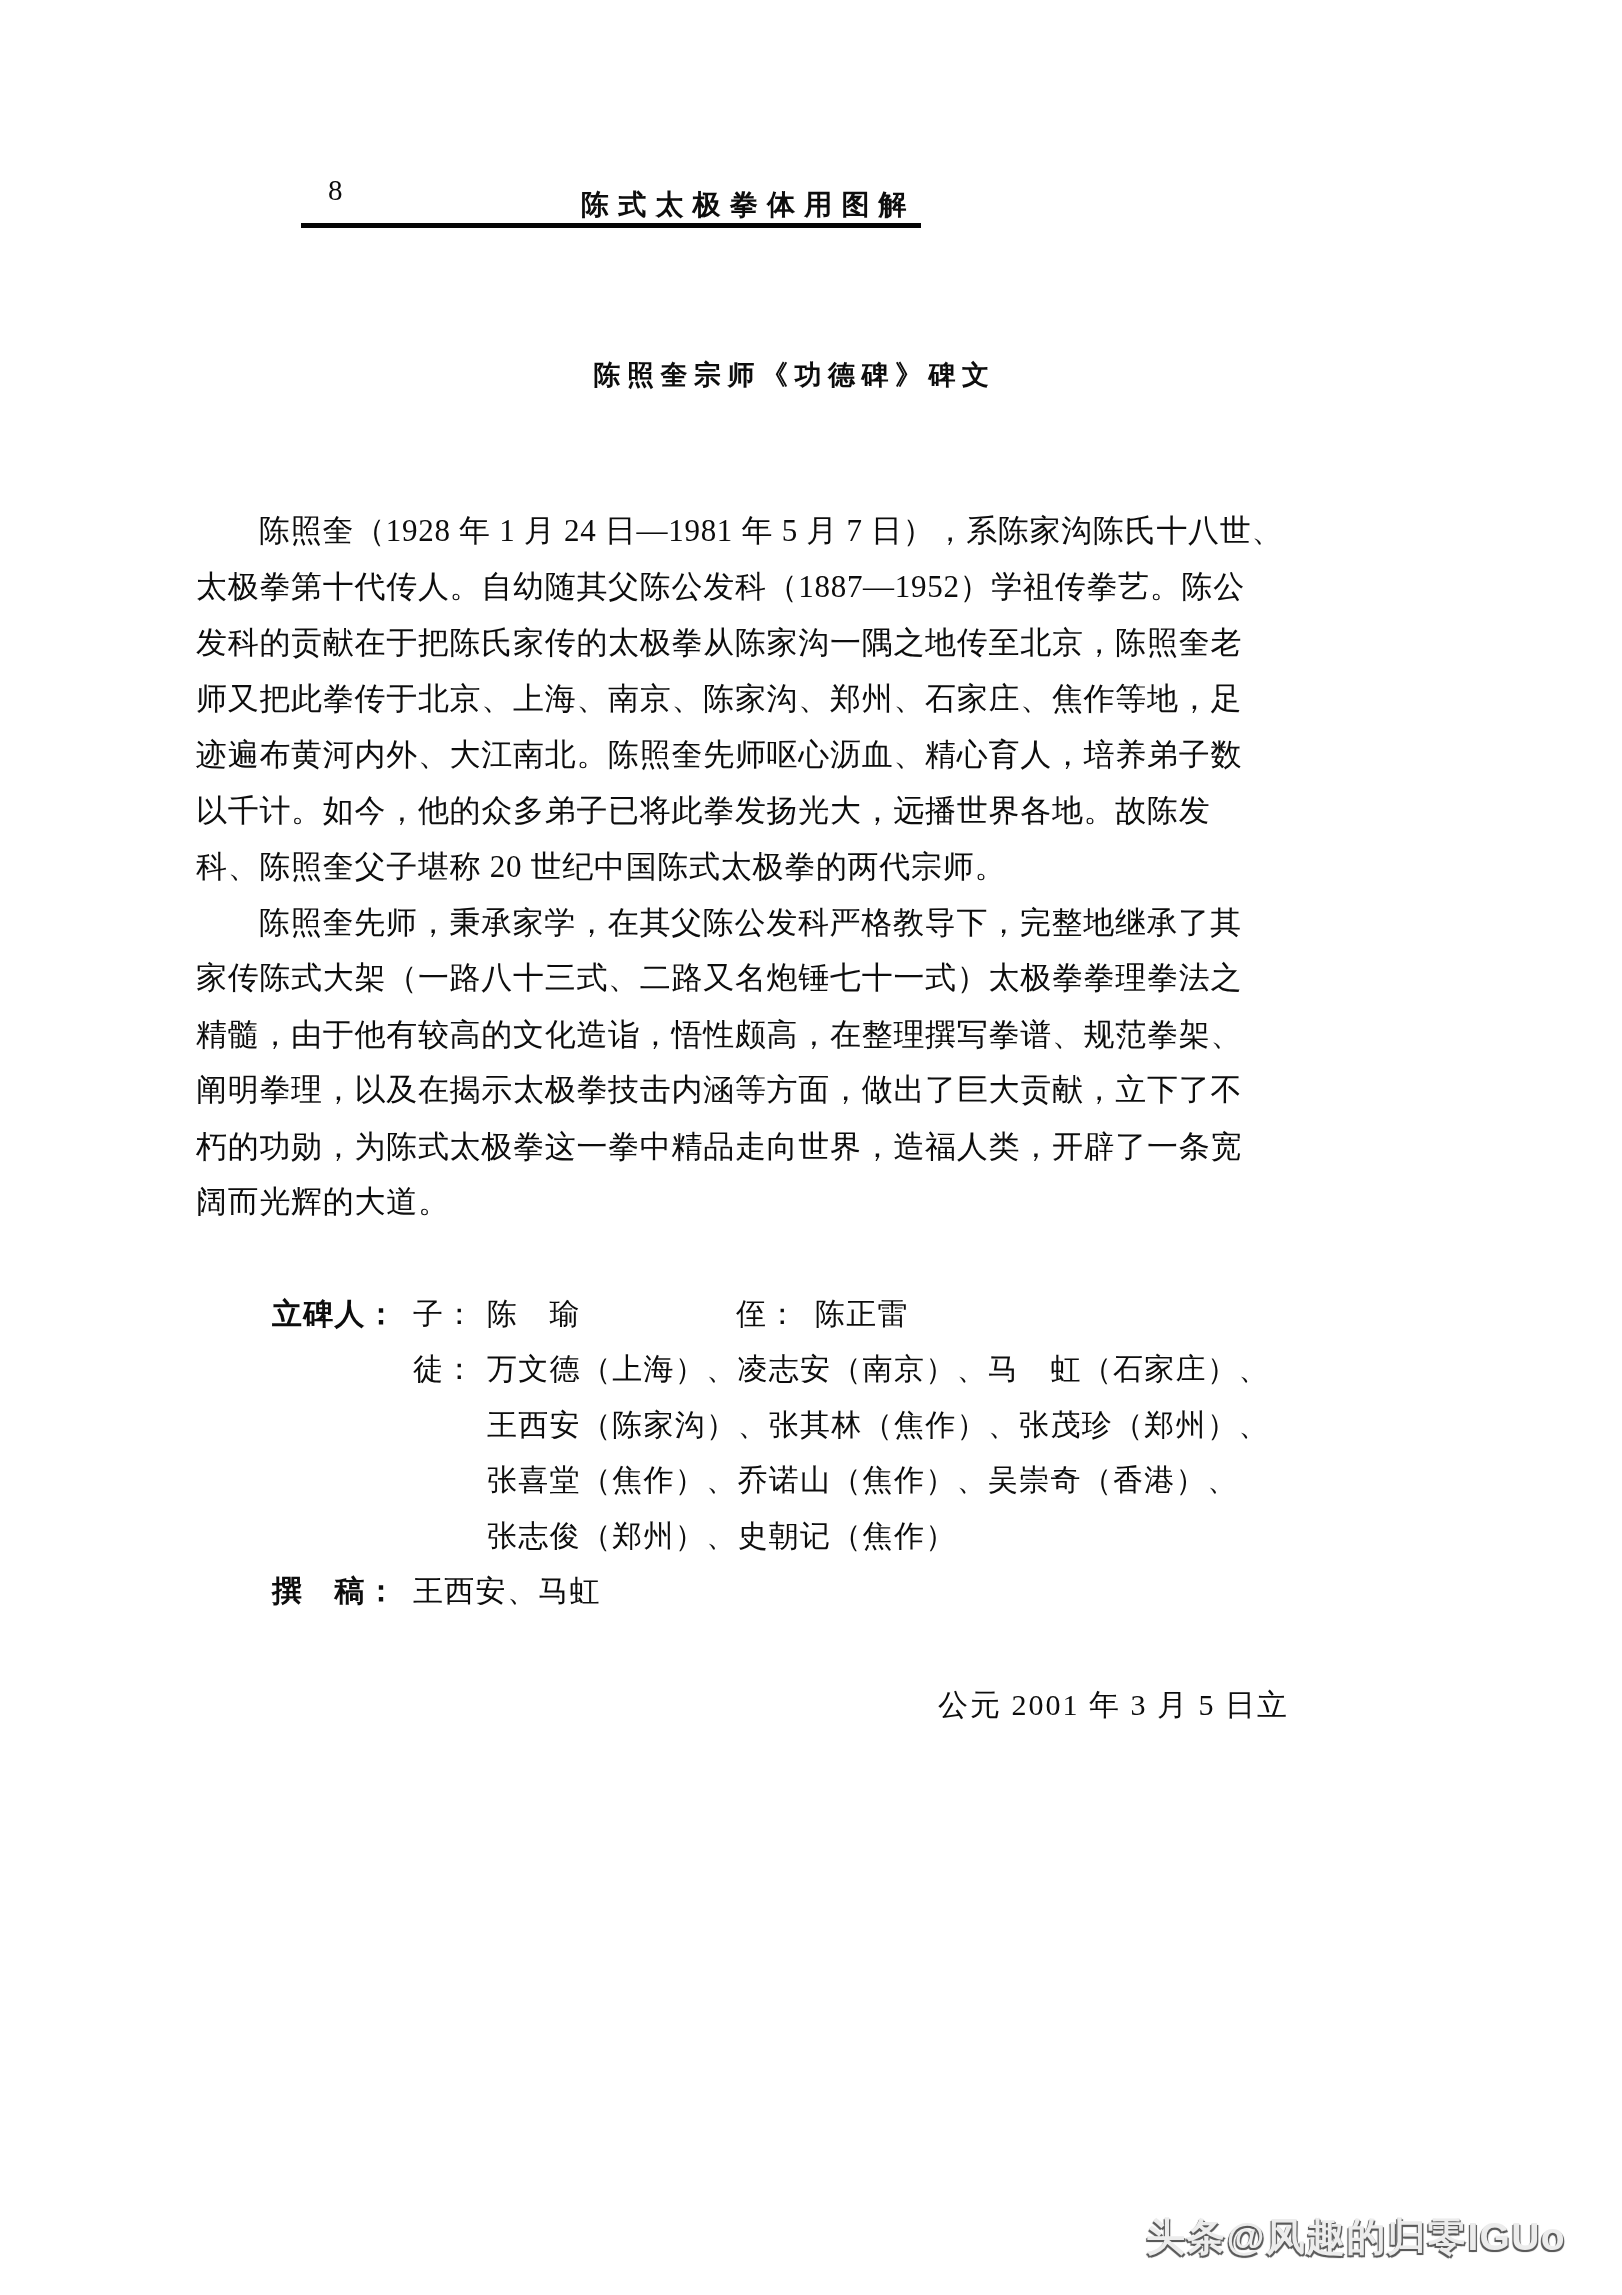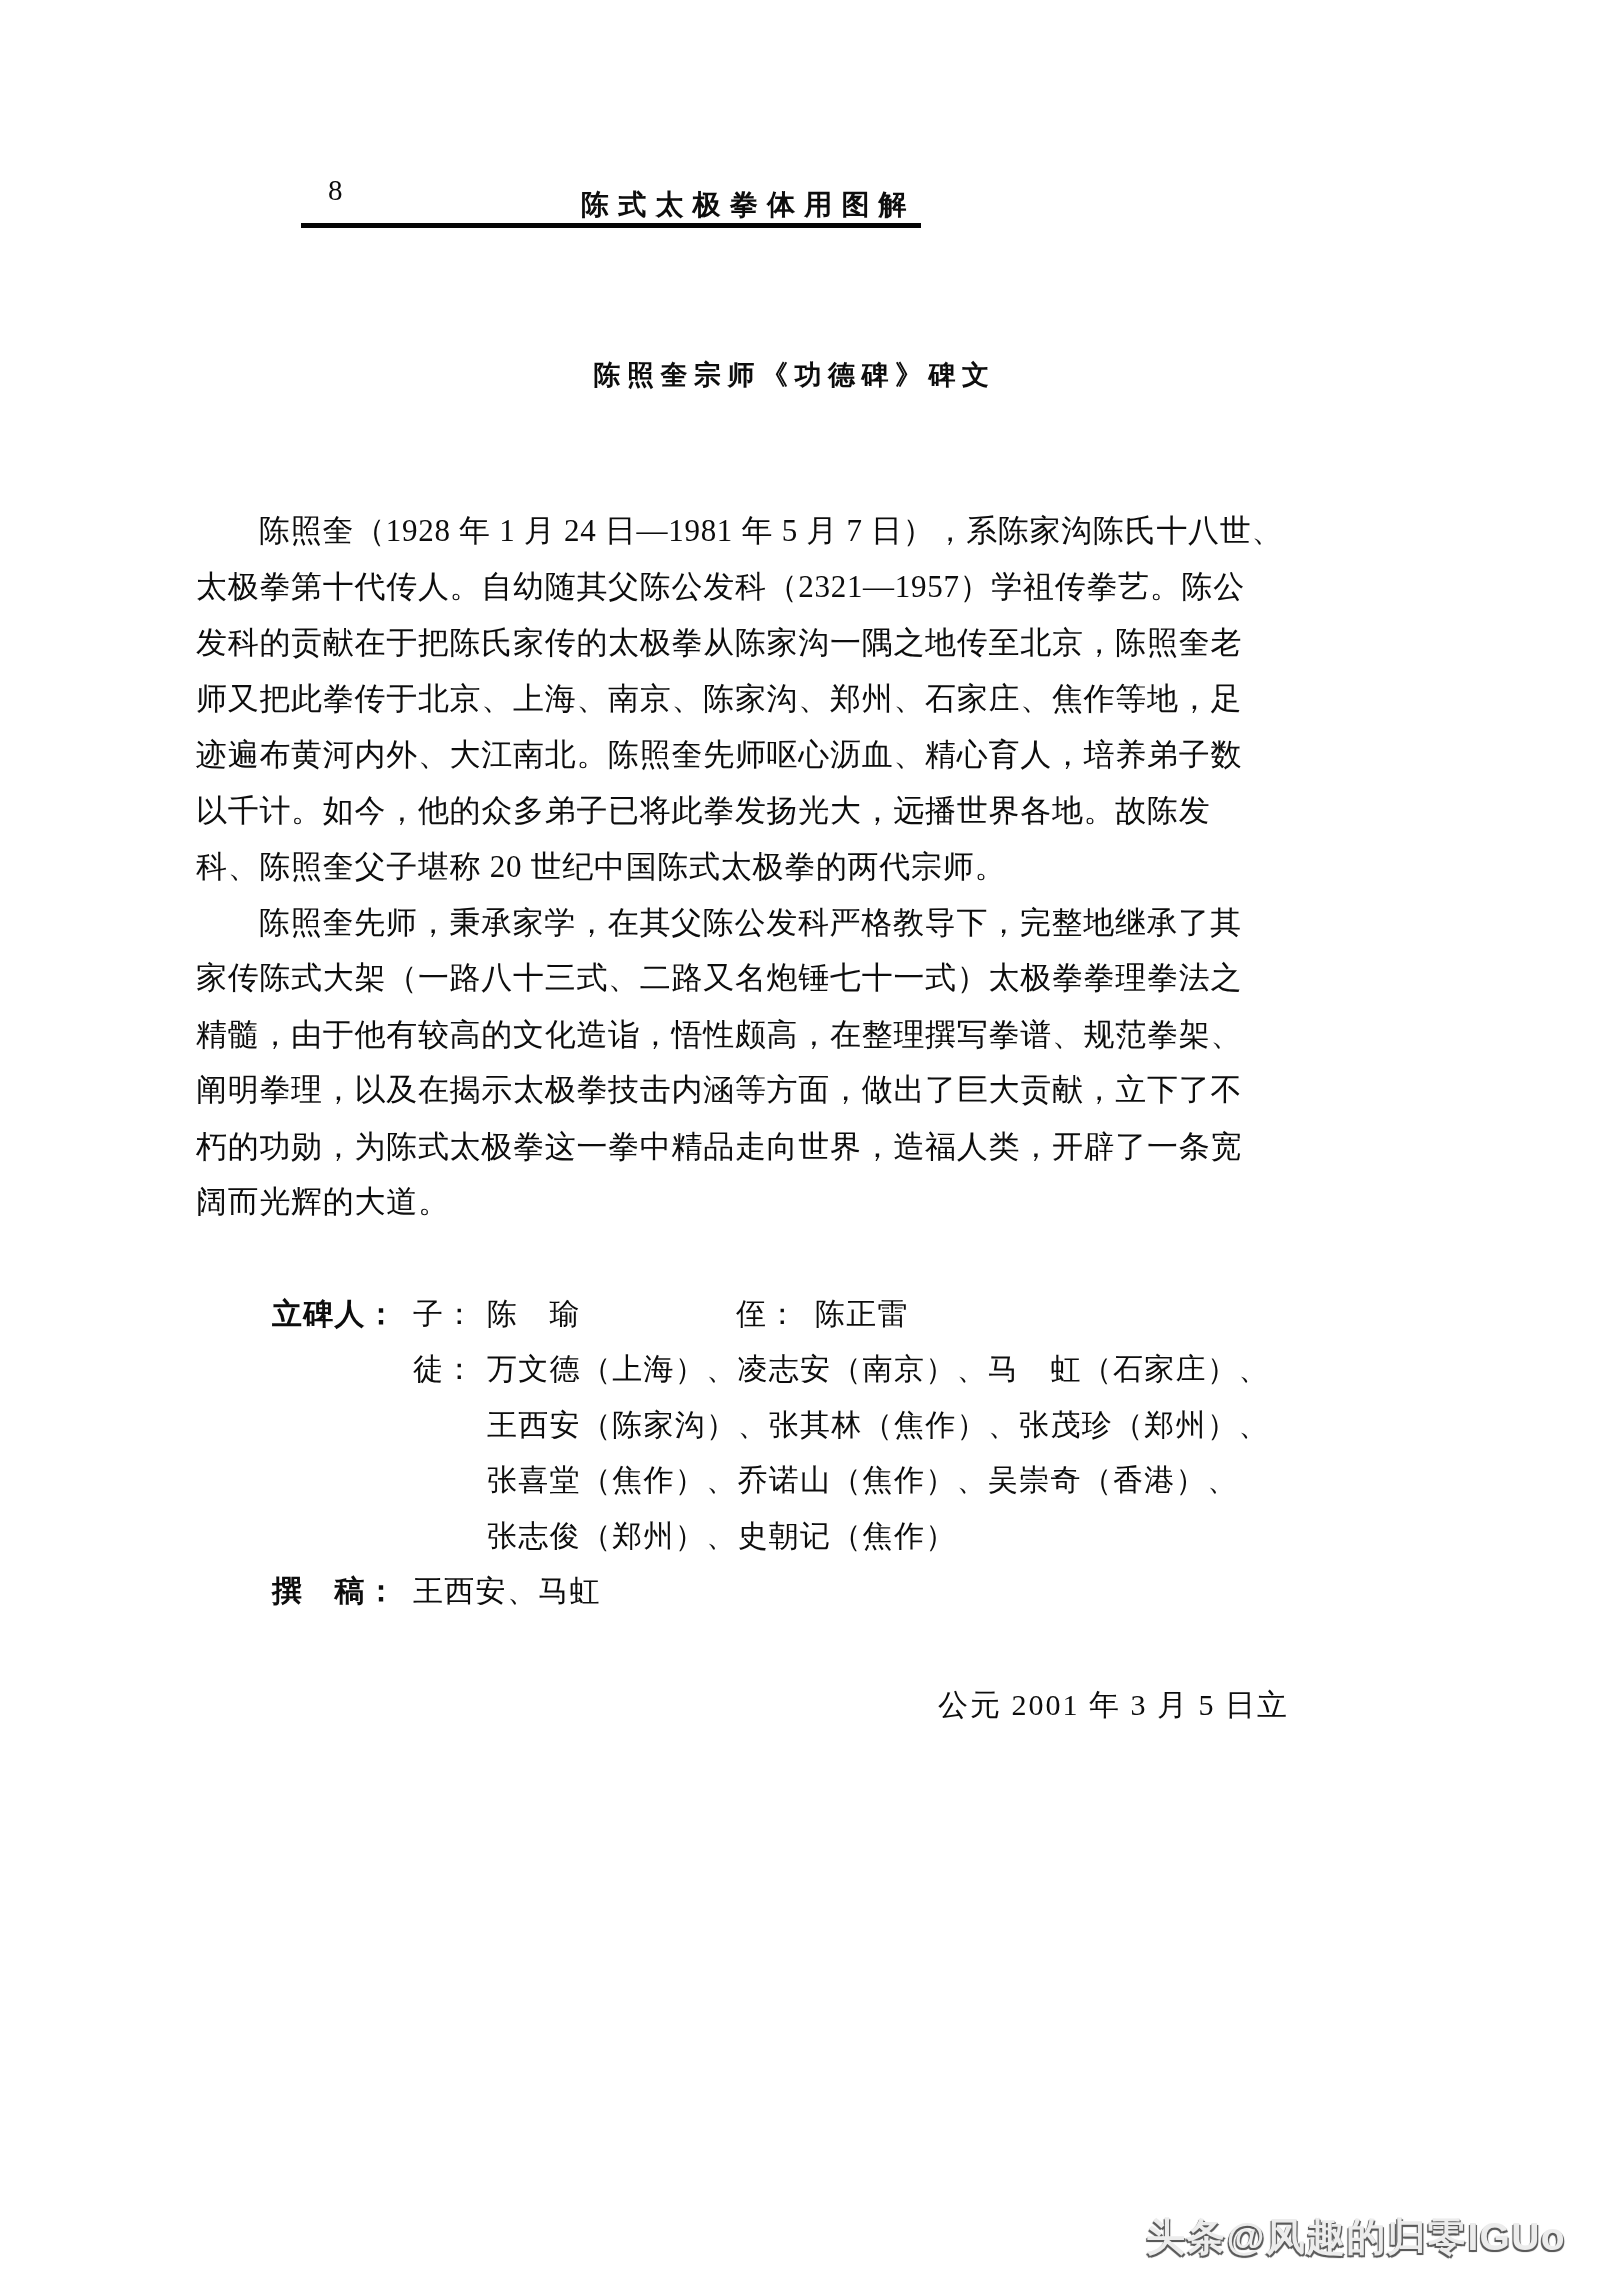--- a/index.html
+++ b/index.html
@@ -67,21 +67,21 @@
 
 <div class="page">
 
   <div class="pagenum">8</div>
   <div class="running-title">陈式太极拳体用图解</div>
   <div class="header-rule"></div>
 
   <h1 class="doc-title">陈照奎宗师《功德碑》碑文</h1>
 
   <div class="bl ind" style="top:510px">陈照奎（1928 年 1 月 24 日—1981 年 5 月 7 日），系陈家沟陈氏十八世、</div>
-  <div class="bl" style="top:566px">太极拳第十代传人。自幼随其父陈公发科（2321—1957）学祖传拳艺。陈公</div>
+  <div class="bl" style="top:566px">太极拳第十代传人。自幼随其父陈公发科（1887—1952）学祖传拳艺。陈公</div>
   <div class="bl" style="top:622px">发科的贡献在于把陈氏家传的太极拳从陈家沟一隅之地传至北京，陈照奎老</div>
   <div class="bl" style="top:678px">师又把此拳传于北京、上海、南京、陈家沟、郑州、石家庄、焦作等地，足</div>
   <div class="bl" style="top:734px">迹遍布黄河内外、大江南北。陈照奎先师呕心沥血、精心育人，培养弟子数</div>
   <div class="bl" style="top:790px">以千计。如今，他的众多弟子已将此拳发扬光大，远播世界各地。故陈发</div>
   <div class="bl" style="top:846px">科、陈照奎父子堪称 20 世纪中国陈式太极拳的两代宗师。</div>
 
   <div class="bl ind" style="top:902px">陈照奎先师，秉承家学，在其父陈公发科严格教导下，完整地继承了其</div>
   <div class="bl" style="top:1014px">精髓，由于他有较高的文化造诣，悟性颇高，在整理撰写拳谱、规范拳架、</div>
   <div class="bl" style="top:957px">家传陈式大架（一路八十三式、二路又名炮锤七十一式）太极拳拳理拳法之</div>
   <div class="bl" style="top:1069px">阐明拳理，以及在揭示太极拳技击内涵等方面，做出了巨大贡献，立下了不</div>

